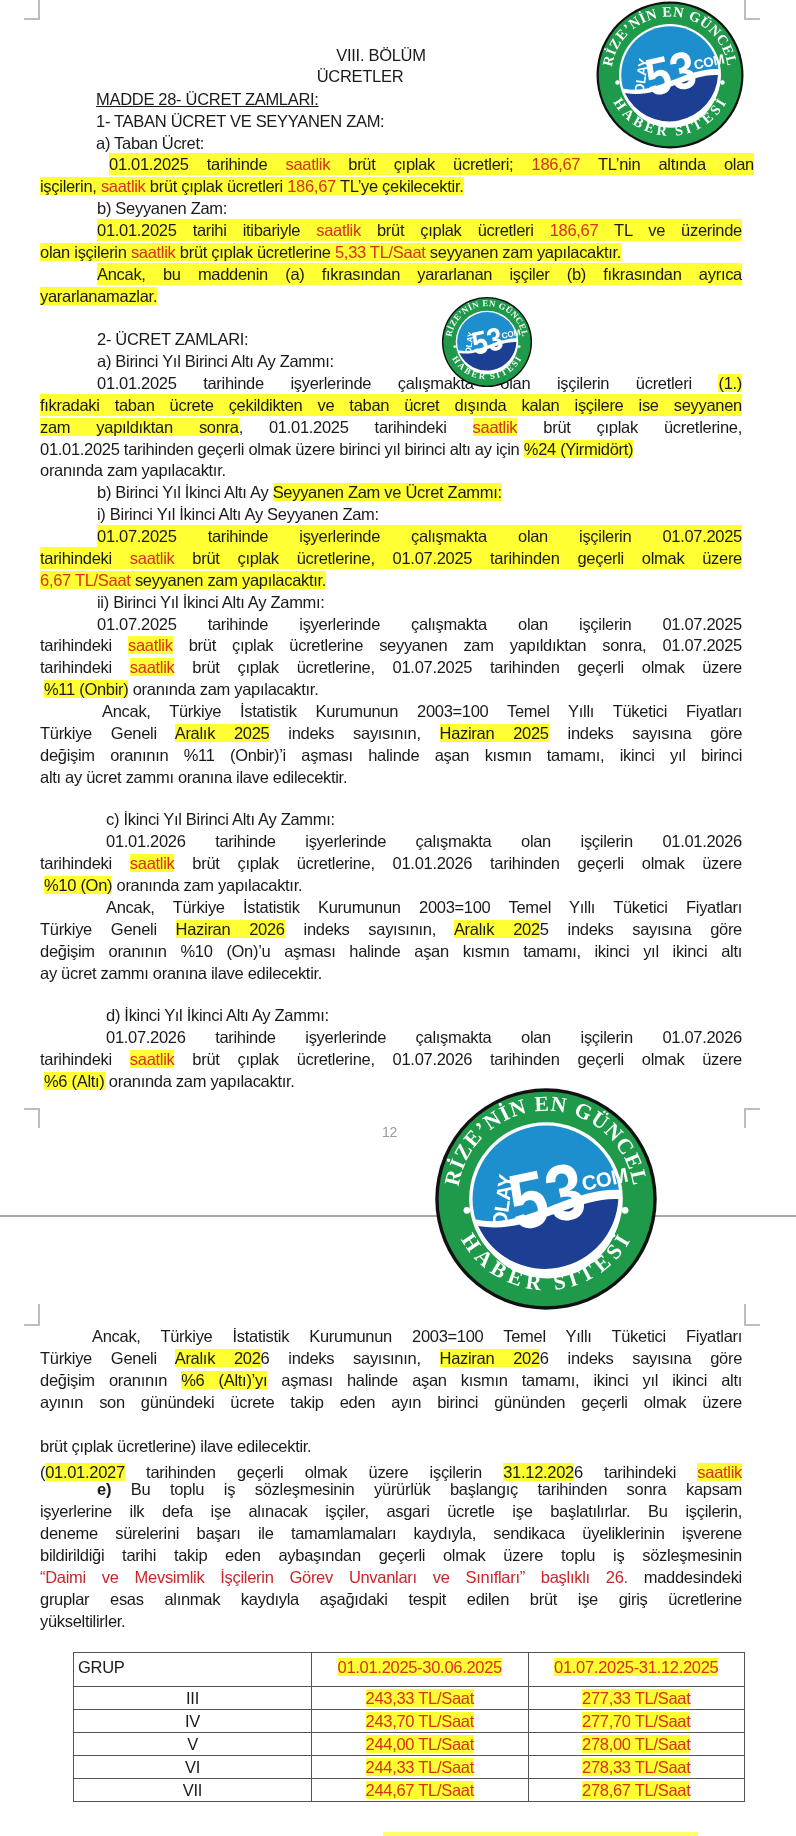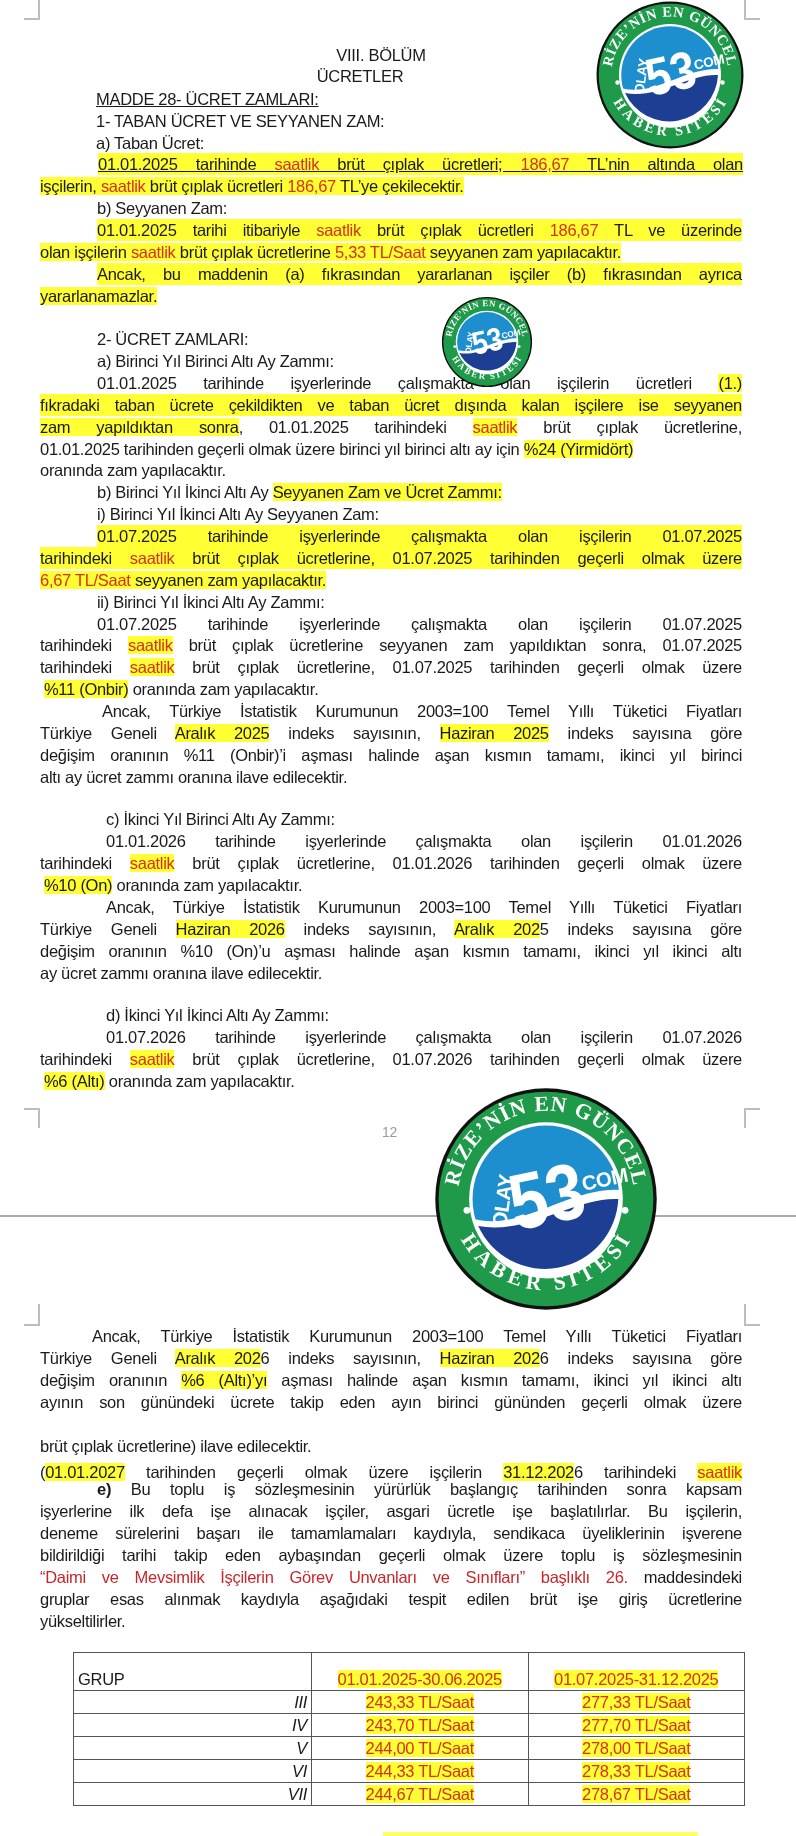--- a/index.html
+++ b/index.html
@@ -35,24 +35,24 @@
   .logo { position: absolute; }
   .logo svg { width: 100%; height: 100%; display: block; }
 
   table.grp {
     position: absolute; left: 73px; top: 1652px; width: 672px;
     border-collapse: collapse; font-size: 16.5px;
   }
   table.grp td, table.grp th {
     border: 1px solid #555; padding: 0 4px; height: 23px; line-height: 22px; font-weight: normal;
   }
-  table.grp th { height: 34px; vertical-align: top; padding-top: 15px; }
+  table.grp th { height: 34px; vertical-align: top; padding-top: 3px; }
   table.grp th.c1 { text-align: left; width: 238px; }
   table.grp th.c2, table.grp th.c3 { text-align: center; }
-  table.grp td.c1 { text-align: right; font-style: italic; }
+  table.grp td.c1 { text-align: center; }
   table.grp td.v { text-align: center; }
   .bottom-hl { position: absolute; top: 1832px; left: 383px; width: 315px; height: 6px; background: #ffff66; }
 </style>
 </head>
 <body>
 
 <div class="corner c-tl-bottom"></div>
 <div class="corner c-tr-bottom"></div>
 <div class="corner c-bl-top"></div>
 <div class="corner c-br-top"></div>
@@ -61,21 +61,21 @@
 <div class="corner c2-tr"></div>
 <div class="pageno">12</div>
 
 <div>
   <div class="line" style="top:44px; left:0; width:752px; text-align:center; padding-left:10px;">VIII. BÖLÜM</div>
   <div class="line" style="top:65px; left:0; width:710px; text-align:center; padding-left:10px;">ÜCRETLER</div>
   <div class="line" style="top:88px; left:96px; width:400px;"><span class="u">MADDE 28- ÜCRET ZAMLARI:</span></div>
   <div class="line" style="top:110px; left:96px; width:400px;">1-  TABAN ÜCRET VE SEYYANEN ZAM:</div>
   <div class="line" style="top:132px; left:96px; width:400px;">a) Taban Ücret:</div>
 
-  <div class="line just ind" style="top:153px;"><span class="hl" style="display:inline-block;width:100%;margin-left:1px;text-decoration:underline;"><span>01.01.2025 tarihinde </span><span class="red">saatlik</span><span> brüt çıplak ücretleri; </span><span class="red">186,67</span><span> TL’nin altında olan</span></span></div>
+  <div class="line just ind" style="top:153px;"><span class="hl" style="display:inline-block;width:100%;margin-left:12px;"><span>01.01.2025 tarihinde </span><span class="red">saatlik</span><span> brüt çıplak ücretleri; </span><span class="red">186,67</span><span> TL’nin altında olan</span></span></div>
   <div class="line" style="top:175px;"><span class="hl"><span>işçilerin, </span><span class="red">saatlik</span><span> brüt çıplak ücretleri </span><span class="red">186,67</span><span> TL’ye çekilecektir.</span></span></div>
   <div class="line ind" style="top:197px;">b) Seyyanen Zam:</div>
   <div class="line just ind" style="top:219px;"><span class="hl" style="display:inline-block;width:100%;"><span>01.01.2025 tarihi itibariyle </span><span class="red">saatlik</span><span> brüt çıplak ücretleri </span><span class="red">186,67</span><span> TL ve üzerinde</span></span></div>
   <div class="line" style="top:241px;"><span class="hl"><span>olan işçilerin </span><span class="red">saatlik</span><span> brüt çıplak ücretlerine </span><span class="red">5,33 TL/Saat</span><span> seyyanen zam yapılacaktır.</span></span></div>
   <div class="line just ind" style="top:263px;"><span class="hl" style="display:inline-block;width:100%;">Ancak, bu maddenin (a) fıkrasından yararlanan işçiler (b) fıkrasından ayrıca</span></div>
   <div class="line" style="top:285px;"><span class="hl">yararlanamazlar.</span></div>
 
   <div class="line ind" style="top:328px;">2- ÜCRET ZAMLARI:</div>
   <div class="line ind" style="top:350px;">a) Birinci Yıl Birinci Altı Ay Zammı:</div>
   <div class="line just ind" style="top:372px;"><span>01.01.2025 tarihinde işyerlerinde çalışmakta olan işçilerin ücretleri </span><span class="hl">(1.)</span></div>

